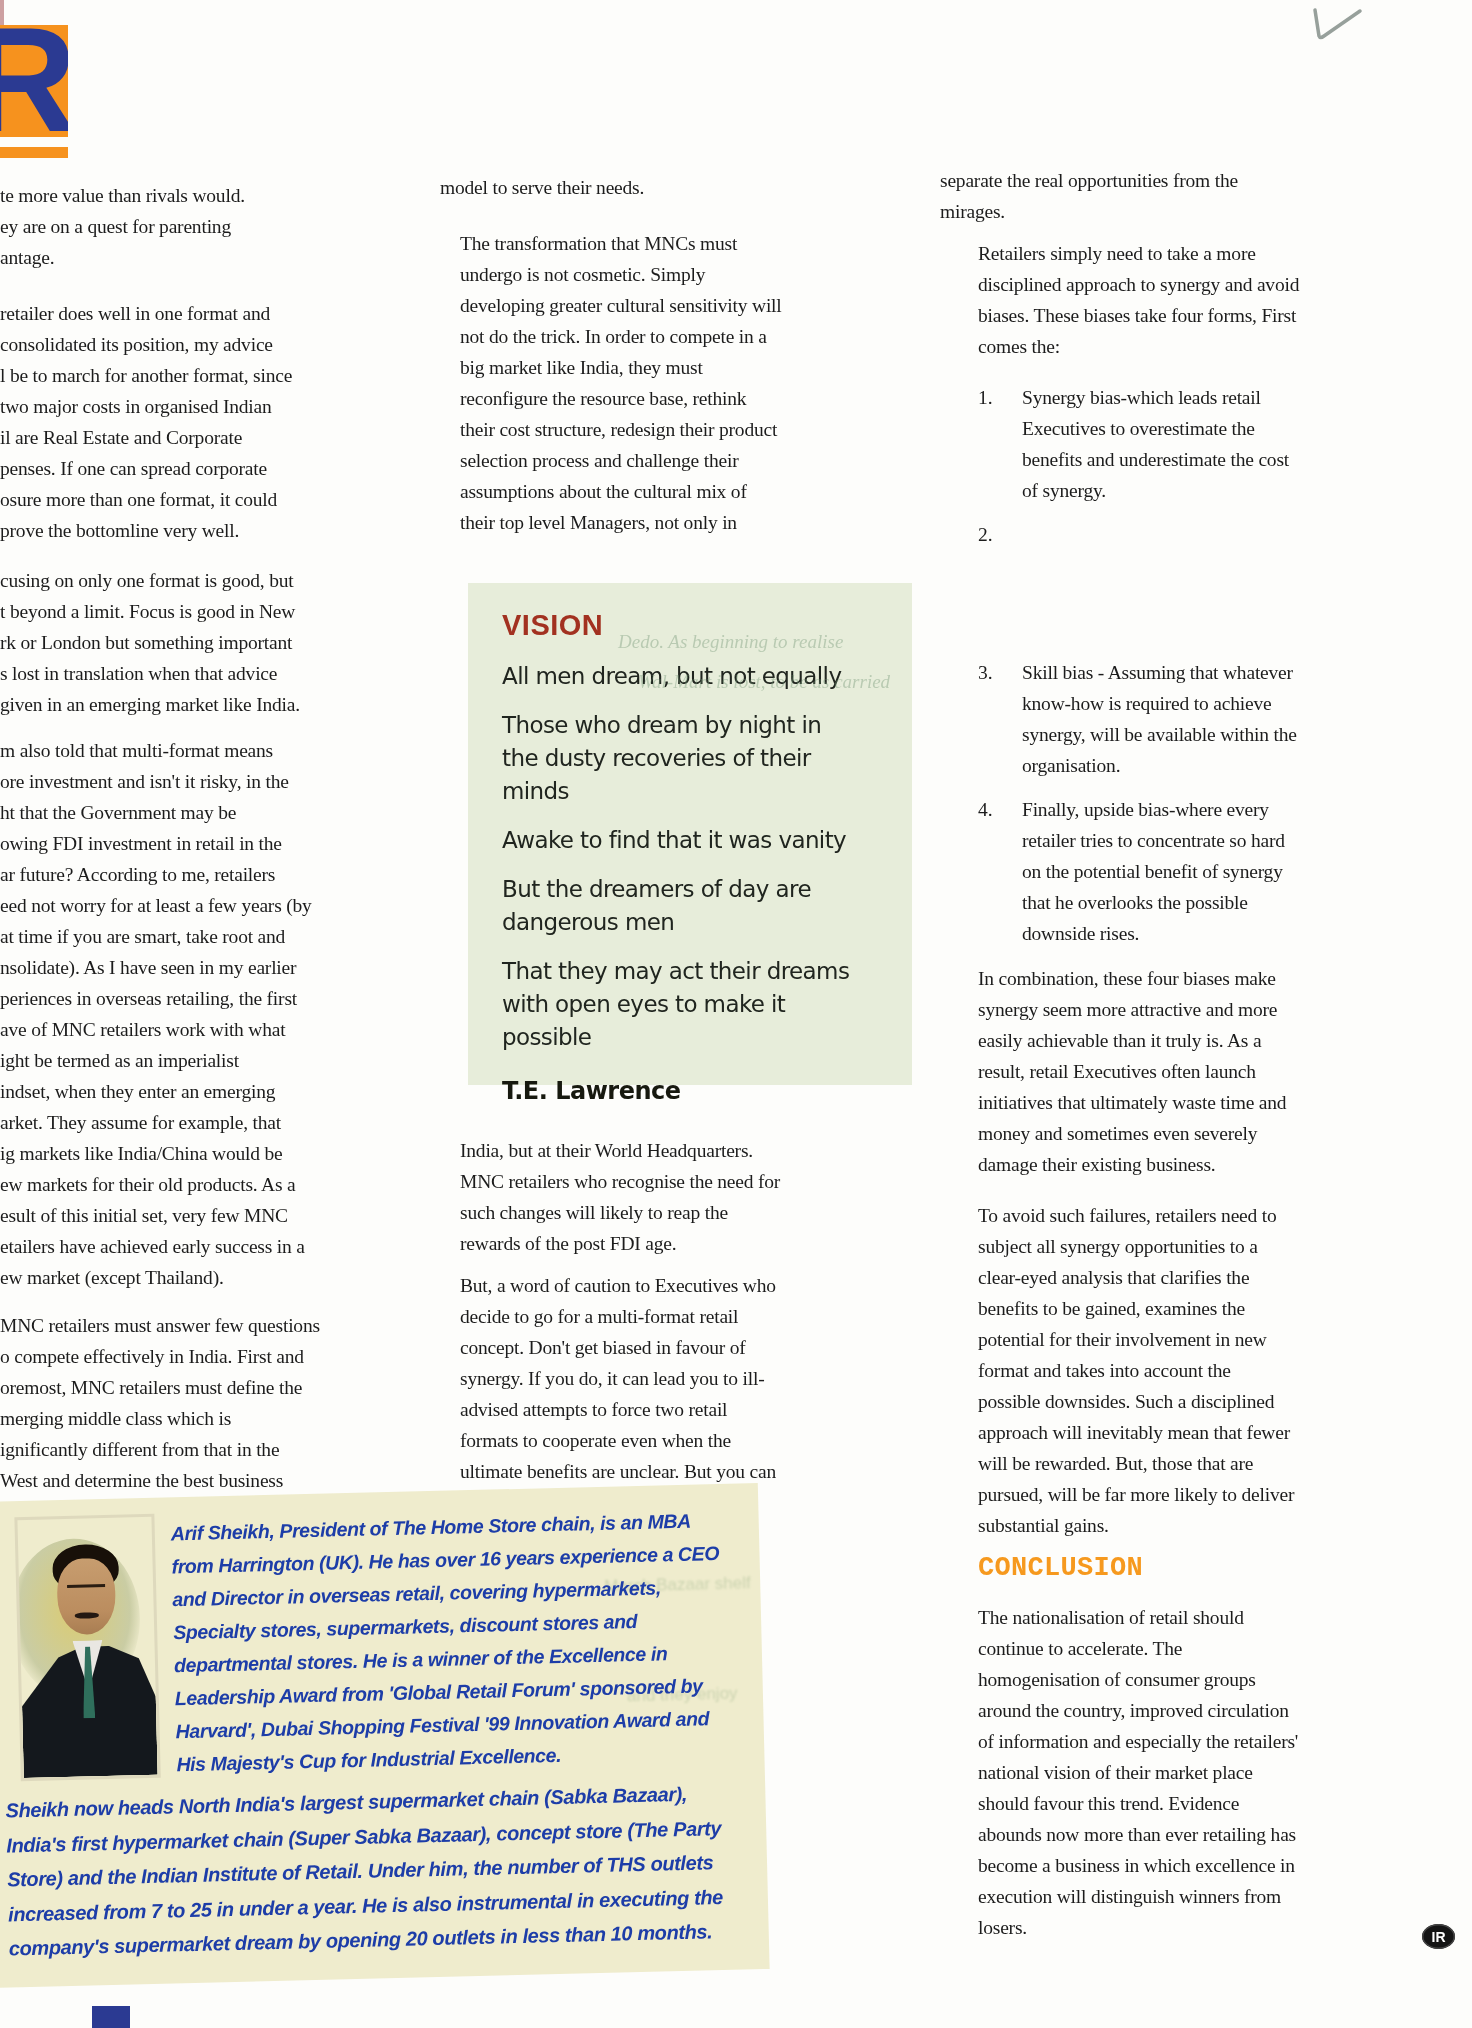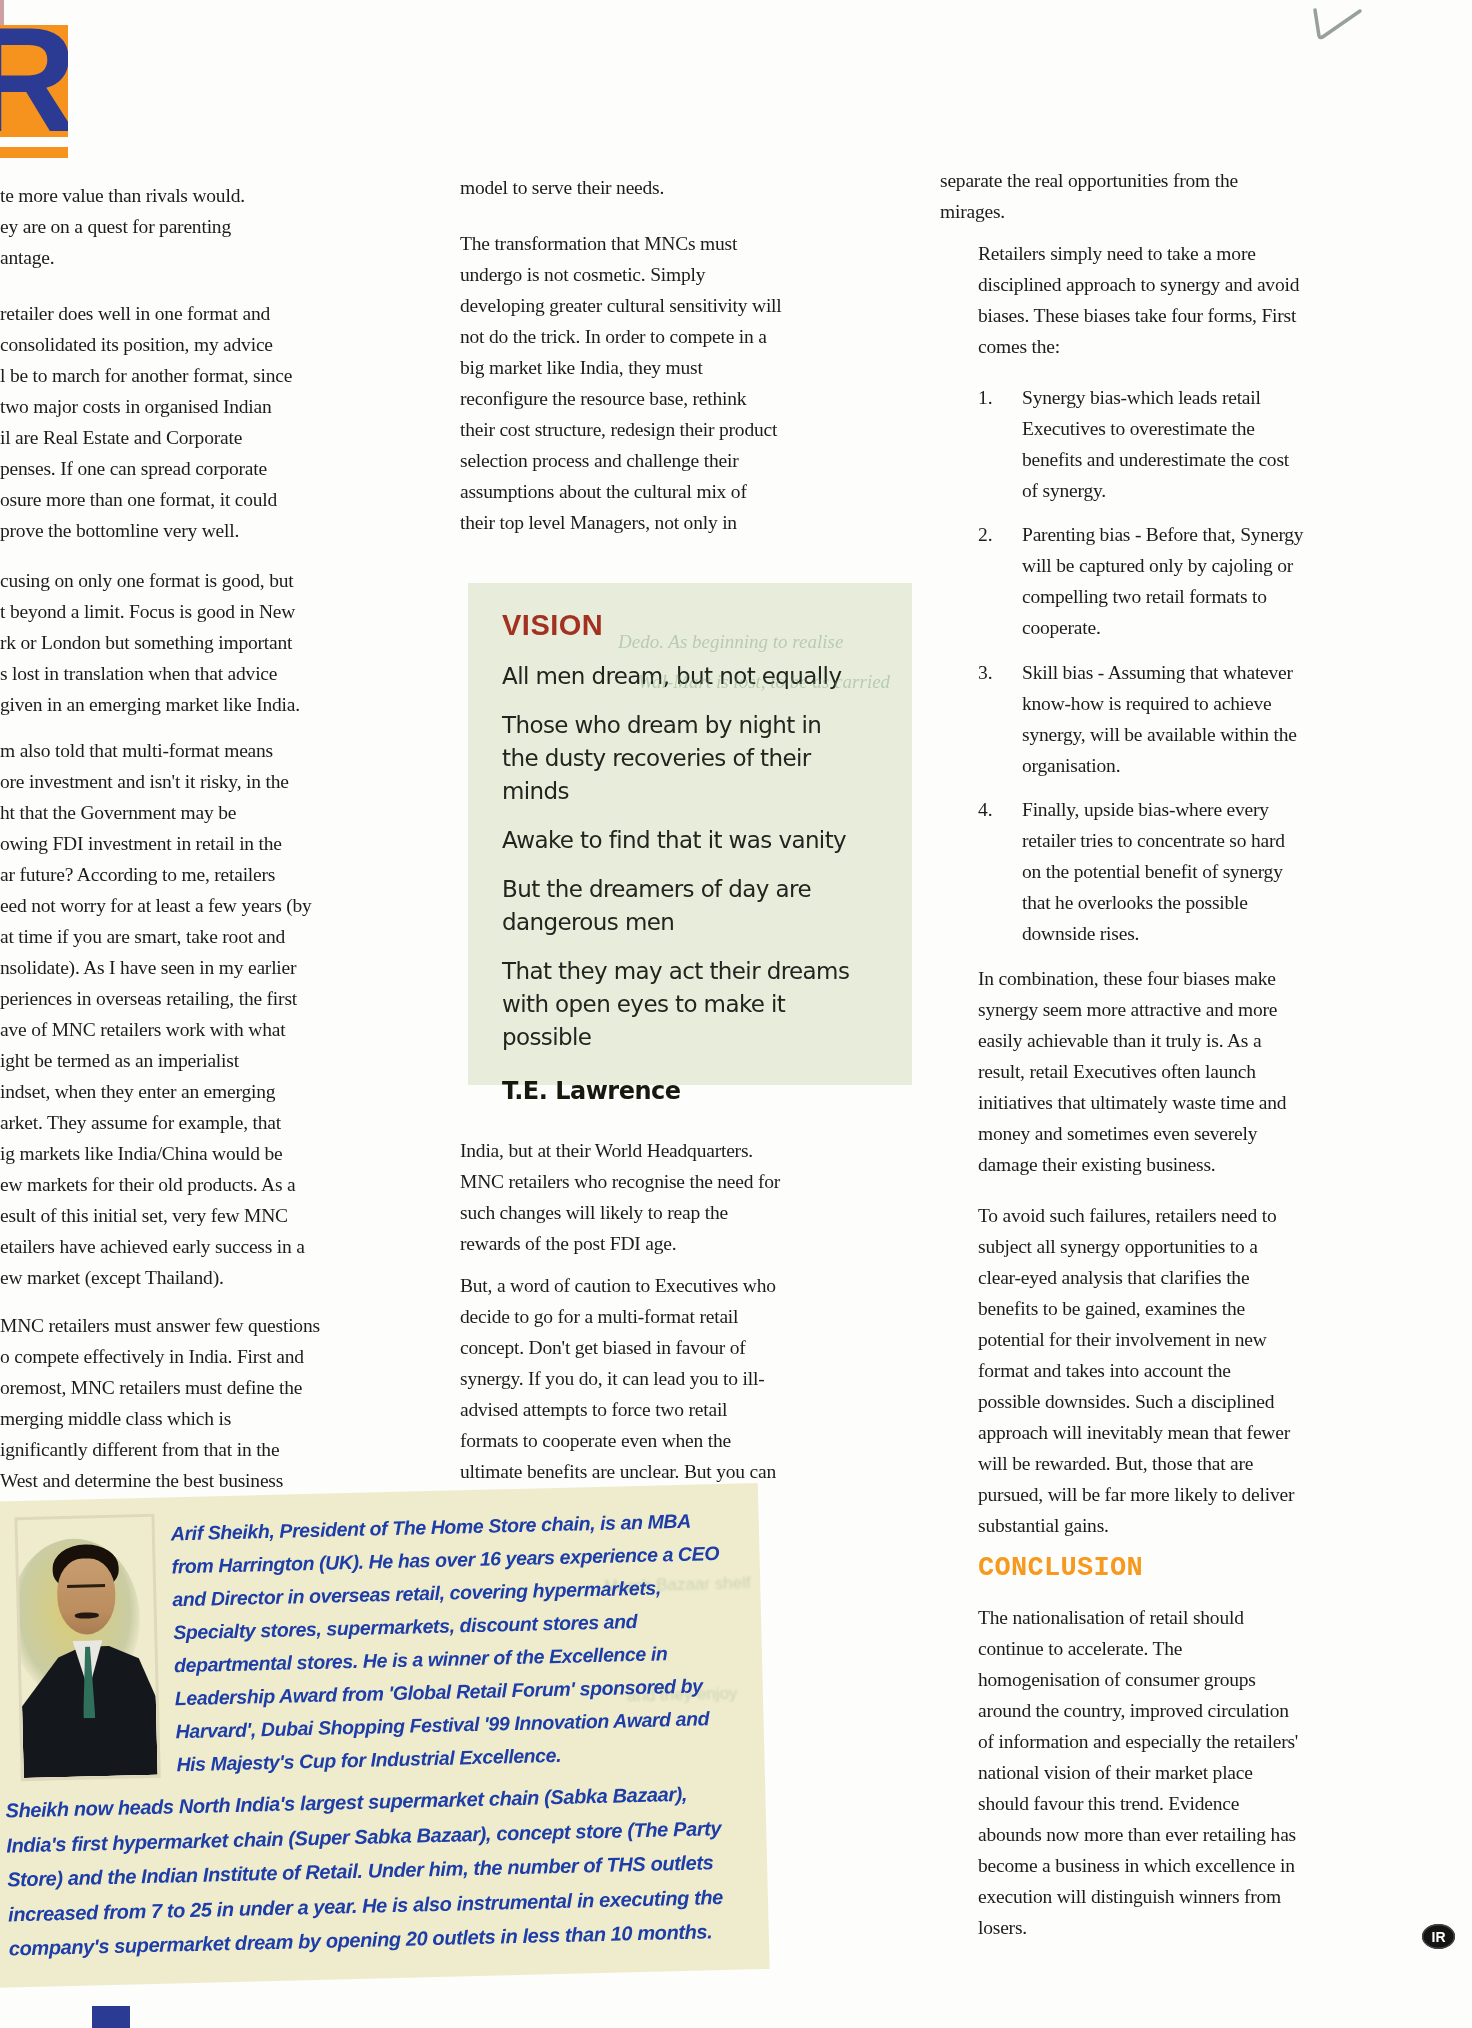--- a/index.html
+++ b/index.html
@@ -130,21 +130,21 @@
     </div>
   <div class="abs para" style="left:0;top:1310px">
       <div class="ln">MNC retailers must answer few questions</div>
       <div class="ln">o compete effectively in India. First and</div>
       <div class="ln">oremost, MNC retailers must define the</div>
       <div class="ln">merging middle class which is</div>
       <div class="ln">ignificantly different from that in the</div>
       <div class="ln">West and determine the best business</div>
     </div>
 
-  <div class="abs para" style="left:460px;top:172px">
+  <div class="abs para" style="left:440px;top:172px">
       <div class="ln">model to serve their needs.</div>
     </div>
   <div class="abs para" style="left:460px;top:228px">
       <div class="ln">The transformation that MNCs must</div>
       <div class="ln">undergo is not cosmetic. Simply</div>
       <div class="ln">developing greater cultural sensitivity will</div>
       <div class="ln">not do the trick. In order to compete in a</div>
       <div class="ln">big market like India, they must</div>
       <div class="ln">reconfigure the resource base, rethink</div>
       <div class="ln">their cost structure, redesign their product</div>
@@ -211,26 +211,20 @@
     <span class="num">1.</span>
     <div class="lines para">
         <div class="ln">Synergy bias-which leads retail</div>
         <div class="ln">Executives to overestimate the</div>
         <div class="ln">benefits and underestimate the cost</div>
         <div class="ln">of synergy.</div>
       </div>
   </div>
   <div class="num-item" style="top:519px">
     <span class="num">2.</span>
-    <div class="lines para">
-        <div class="ln">Parenting bias - Before that, Synergy</div>
-        <div class="ln">will be captured only by cajoling or</div>
-        <div class="ln">compelling two retail formats to</div>
-        <div class="ln">cooperate.</div>
-      </div>
   </div>
   <div class="num-item" style="top:657px">
     <span class="num">3.</span>
     <div class="lines para">
         <div class="ln">Skill bias - Assuming that whatever</div>
         <div class="ln">know-how is required to achieve</div>
         <div class="ln">synergy, will be available within the</div>
         <div class="ln">organisation.</div>
       </div>
   </div>

